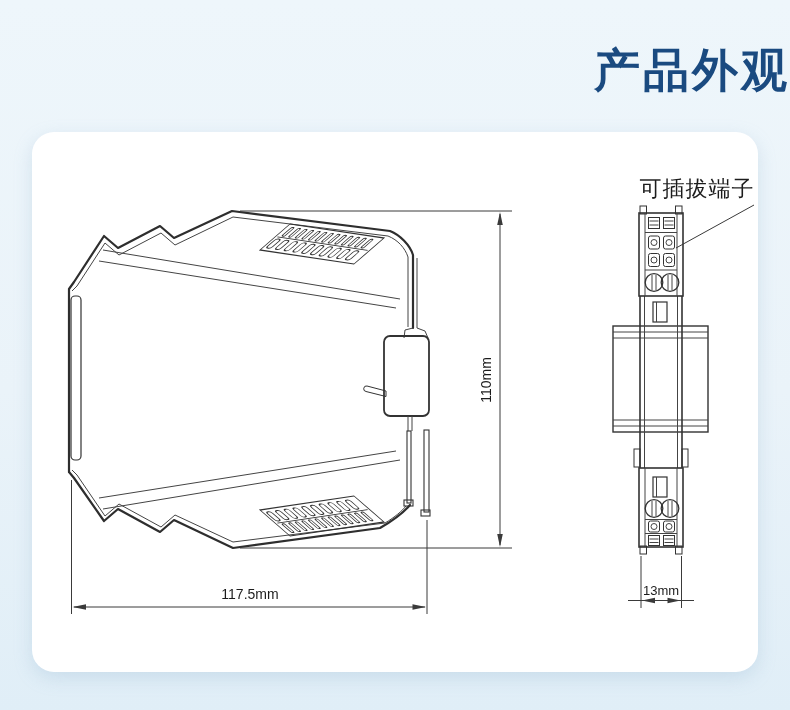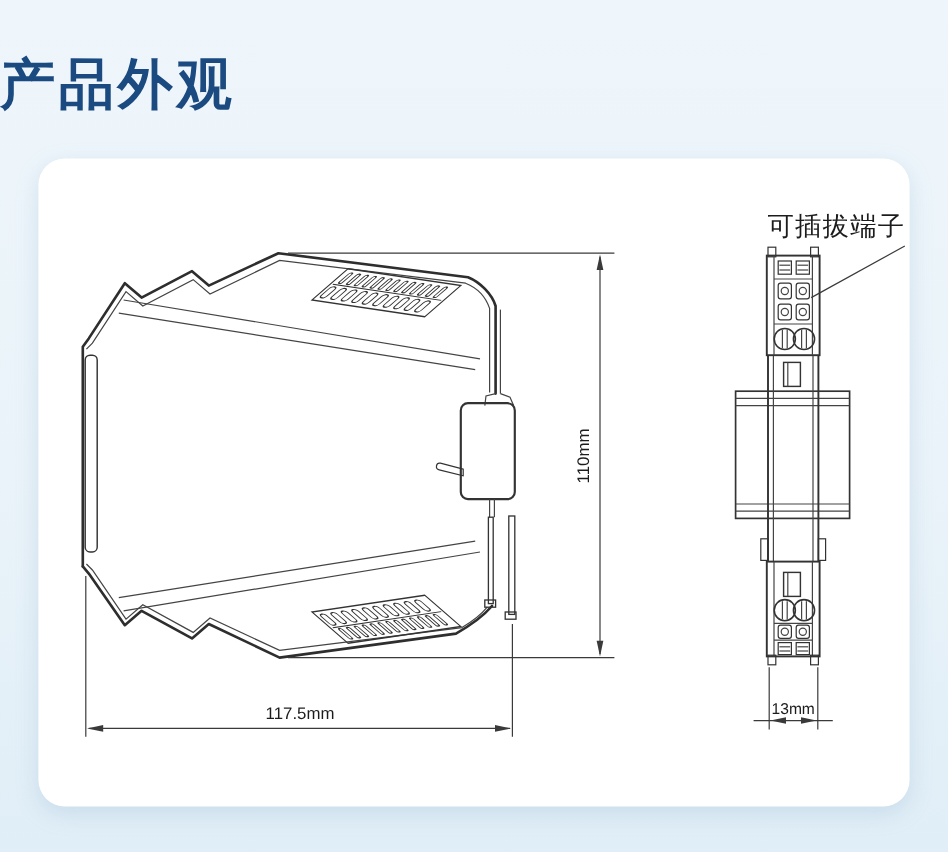--- a/index.html
+++ b/index.html
@@ -5,21 +5,21 @@
   html,body{margin:0;padding:0;}
   .page{
     position:relative;
     width:790px;height:710px;
     overflow:hidden;
     background:linear-gradient(180deg,#eef6fb 0%,#eaf3f9 55%,#e0eef7 100%);
     font-family:"Liberation Sans", sans-serif;
   }
   .title{
     position:absolute;top:40px;left:0;width:100%;
-    margin:0;text-align:left;
+    margin:0;text-align:right;
     font-size:46px;font-weight:bold;letter-spacing:3px;
     color:#1a4a80;
   }
   .card{
     position:absolute;left:32px;top:132px;width:726px;height:540px;
     background:#ffffff;border-radius:22px;
     box-shadow:0 6px 18px rgba(140,175,205,.28);
   }
   .drawing{position:absolute;left:0;top:0;}
   .drawing text{fill:#1c1c1c;}

